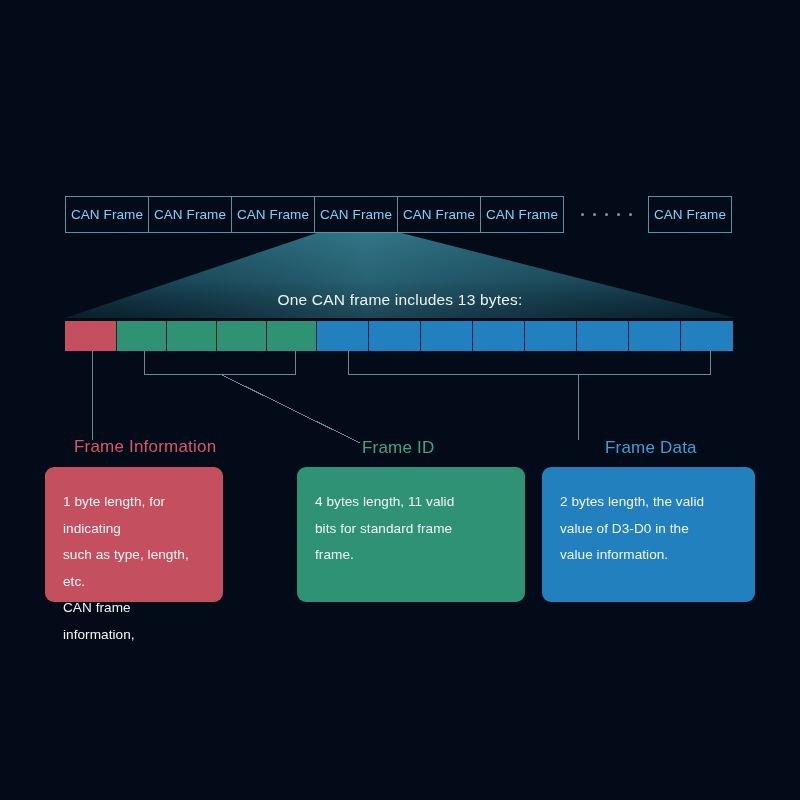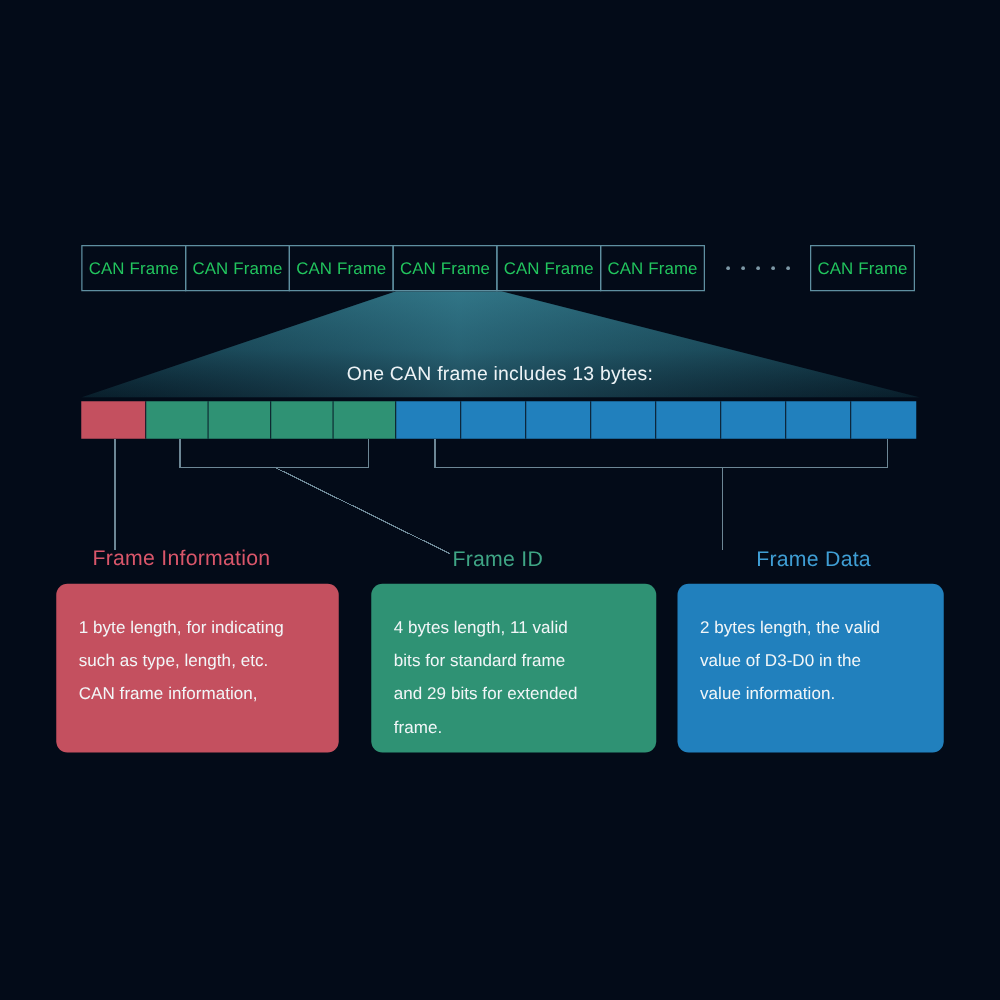--- a/index.html
+++ b/index.html
@@ -30,21 +30,21 @@
   }
 
   .frame-cell {
     width: 84px;
     height: 37px;
     border: 1px solid #5f8fa0;
     margin-left: -1px;
     display: flex;
     align-items: center;
     justify-content: center;
-    color: #22c55e;
+    color: #7dd3fc;
     font-size: 13.5px;
     letter-spacing: .1px;
     background: transparent;
   }
   .frame-cell:first-child { margin-left: 0; }
 
   .frame-gap {
     width: 84px;
     display: flex;
     align-items: center;
@@ -195,30 +195,29 @@
 
       <path d="M 348 351 L 348 374 L 710 374 L 710 351"></path>
       <path d="M 578 374 L 578 440"></path>
     </g>
   </svg>
 
   <div class="sec-title" style="left:74px; top:437px; color:#d9566a;">Frame Information</div>
   <div class="sec-title" style="left:362px; top:438px; color:#3fa585;">Frame ID</div>
   <div class="sec-title" style="left:605px; top:438px; color:#3f9ed4;">Frame Data</div>
 
-  <div class="card" style="left:45px; top:467px; width:226px; height:135px; background:#c4505f;">
+  <div class="card" style="left:45px; top:467px; width:178px; height:135px; background:#c4505f;">
     <p>1 byte length,  for indicating</p>
     <p>such as type, length, etc.</p>
     <p>CAN frame information,</p>
   </div>
 
   <div class="card" style="left:297px; top:467px; width:228px; height:135px; background:#2f9274;">
     <p>4 bytes length, 11 valid</p>
     <p>bits for standard frame</p>
-    <p>and 29 bits for extended</p>
     <p>frame.</p>
   </div>
 
   <div class="card" style="left:542px; top:467px; width:213px; height:135px; background:#2180bd;">
     <p>2 bytes length, the valid</p>
     <p>value of D3-D0 in the</p>
     <p>value information.</p>
   </div>
 
 </div>

